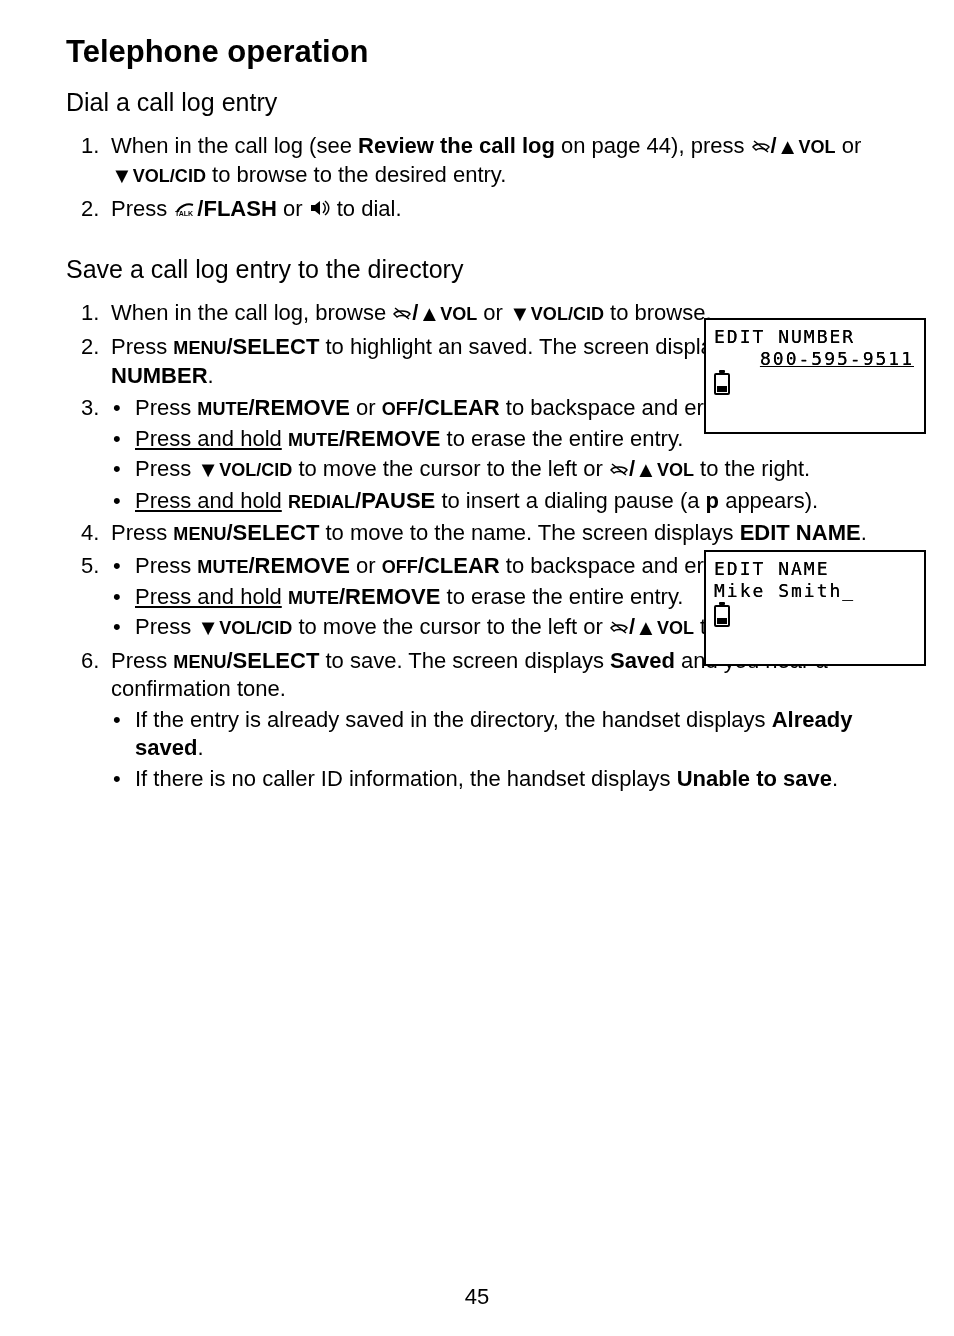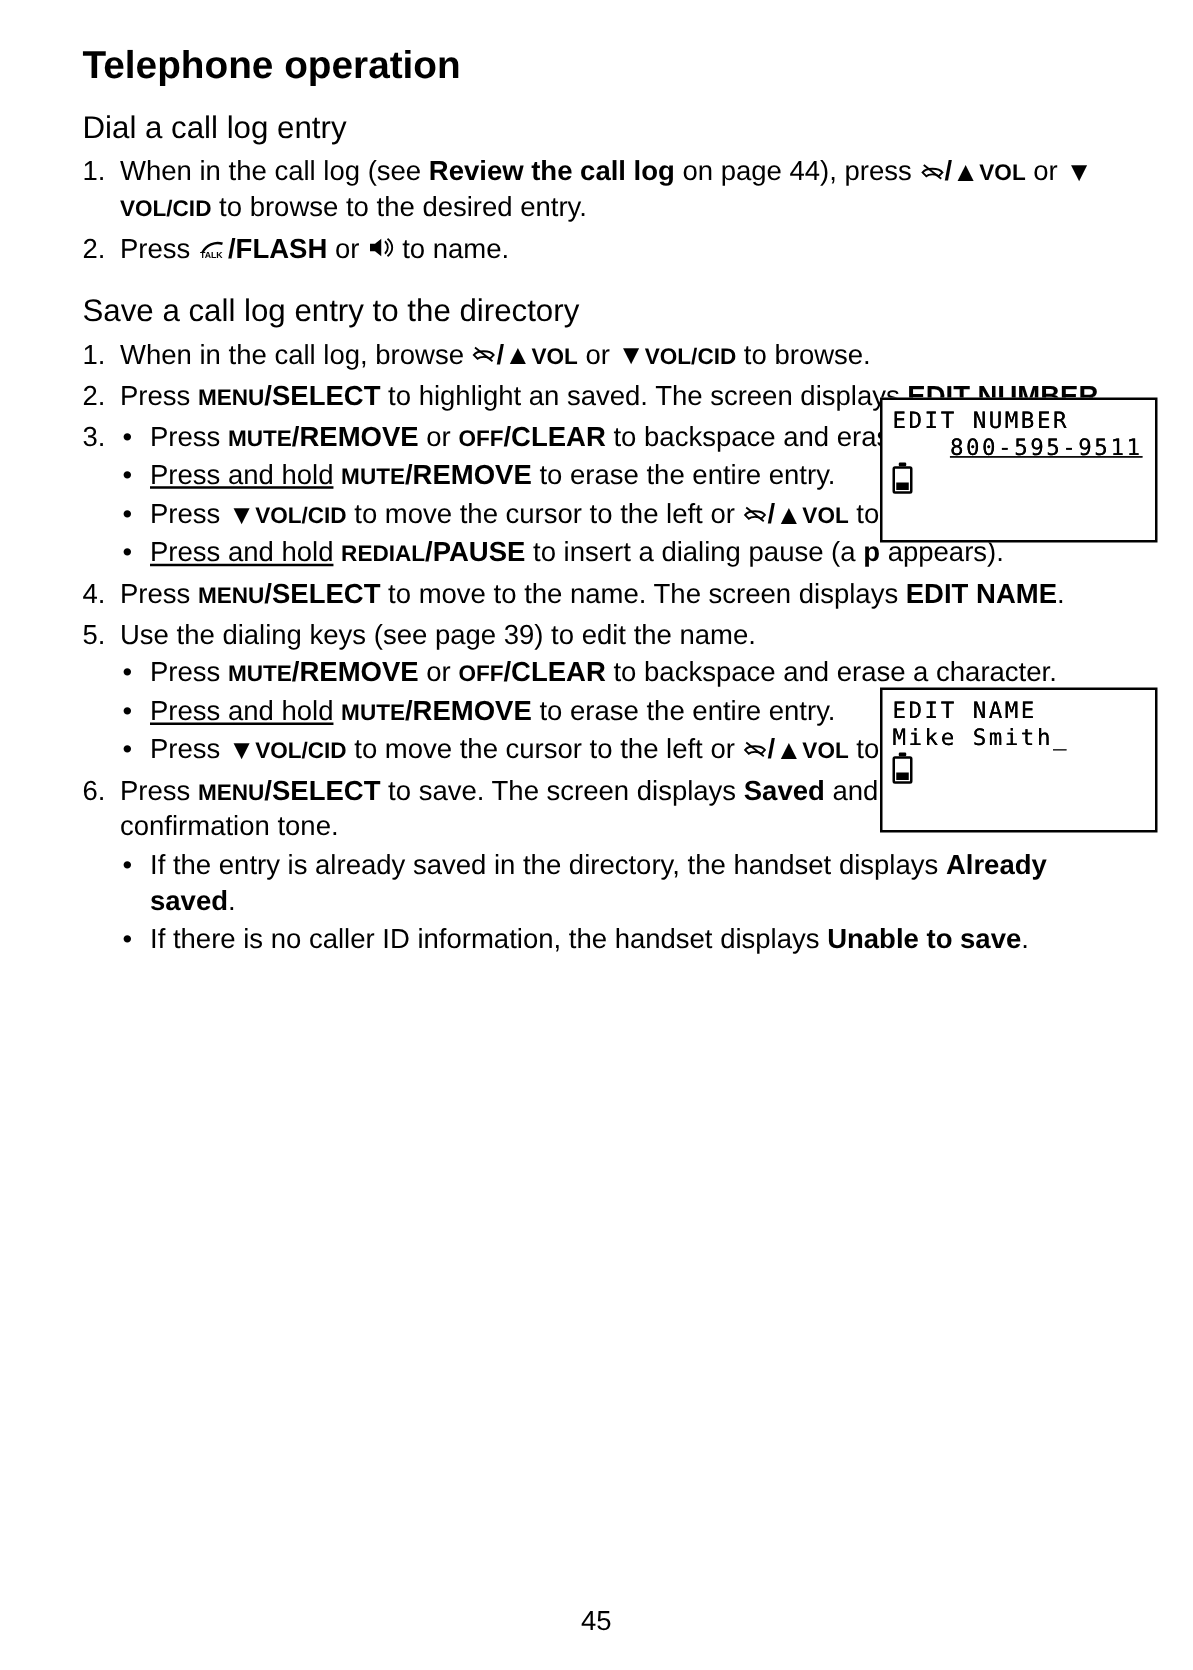--- a/index.html
+++ b/index.html
@@ -19,21 +19,21 @@
     font-weight: bold;
     margin: 6px 0 18px 4px;
   }
   .h-sub {
     font-size: 25px;
     font-weight: normal;
     margin: 0 0 6px 4px;
   }
   ol.main {
     list-style: none;
-    margin: 0;
+    margin: 15px;
     padding: 0;
     counter-reset: item;
   }
   ol.main > li {
     counter-increment: item;
     font-size: 22px;
     line-height: 1.3;
     margin: 0 0 4px 4px;
     position: relative;
     padding-left: 30px;
@@ -151,21 +151,21 @@
         </svg></span><b>/</b><span class="icon">▲</span><b><span class="sc-lower">VOL</span></b><span> or </span><span class="icon">▼</span><b><span class="sc-lower">VOL/CID</span></b><span> to browse to the desired entry.</span>
   </li>
   <li>
     <span>Press </span><span class="icon"><svg width="24" height="20" viewBox="0 0 24 20">
           <path d="M4 15 C7 9 14 6 20 8" fill="none" stroke="#000" stroke-width="2"></path>
           <text x="2" y="19" font-size="7" font-family="Arial" font-weight="bold">TALK</text>
         </svg></span><b>/FLASH</b><span> or </span><span class="icon"><svg width="22" height="18" viewBox="0 0 22 18">
           <path d="M2 6 L6 6 L11 2 L11 16 L6 12 L2 12 Z" fill="#000"></path>
           <path d="M14 4 C17 7 17 11 14 14" fill="none" stroke="#000" stroke-width="1.5"></path>
           <path d="M16 2 C21 6 21 12 16 16" fill="none" stroke="#000" stroke-width="1.5"></path>
-        </svg></span><span> to name.</span>
+        </svg></span><span> to dial.</span>
   </li>
 </ol>
 
 <div class="section-gap"></div>
 
 <div class="h-sub">Save a call log entry to the directory</div>
 
 <ol class="main">
   <li>
     <span>When in the call log, browse </span><span class="icon"><svg width="20" height="16" viewBox="0 0 20 16">
@@ -196,21 +196,20 @@
         <span class="underl">Press and hold</span> <b><span class="sc-lower">REDIAL</span><span>/PAUSE</span></b><span> to insert a dialing pause (a </span><b>p</b><span> appears).</span>
       </li>
     </ul>
   </li>
 
   <li>
     <span>Press </span><b><span class="sc-lower">MENU</span><span>/SELECT</span></b><span> to move to the name. The screen displays </span><b>EDIT NAME</b><span>.</span>
   </li>
 
   <li>
-    <span>Use the dialing keys (see page 39) to edit the name.</span>
     <ul class="sub">
       <li>
         <span>Press </span><b><span class="sc-lower">MUTE</span><span>/REMOVE</span></b><span> or </span><b><span class="sc-lower">OFF</span><span>/CLEAR</span></b><span> to backspace and erase a character.</span>
       </li>
       <li>
         <span class="underl">Press and hold</span> <b><span class="sc-lower">MUTE</span><span>/REMOVE</span></b><span> to erase the entire entry.</span>
       </li>
       <li>
         <span>Press </span><span class="icon">▼</span><b><span class="sc-lower">VOL/CID</span></b><span> to move the cursor to the left or </span><span class="icon"><svg width="20" height="16" viewBox="0 0 20 16">
               <path d="M2 9 C5 5 15 5 18 9 L15 12 C13 10 7 10 5 12 Z" fill="none" stroke="#000" stroke-width="1.5"></path>

